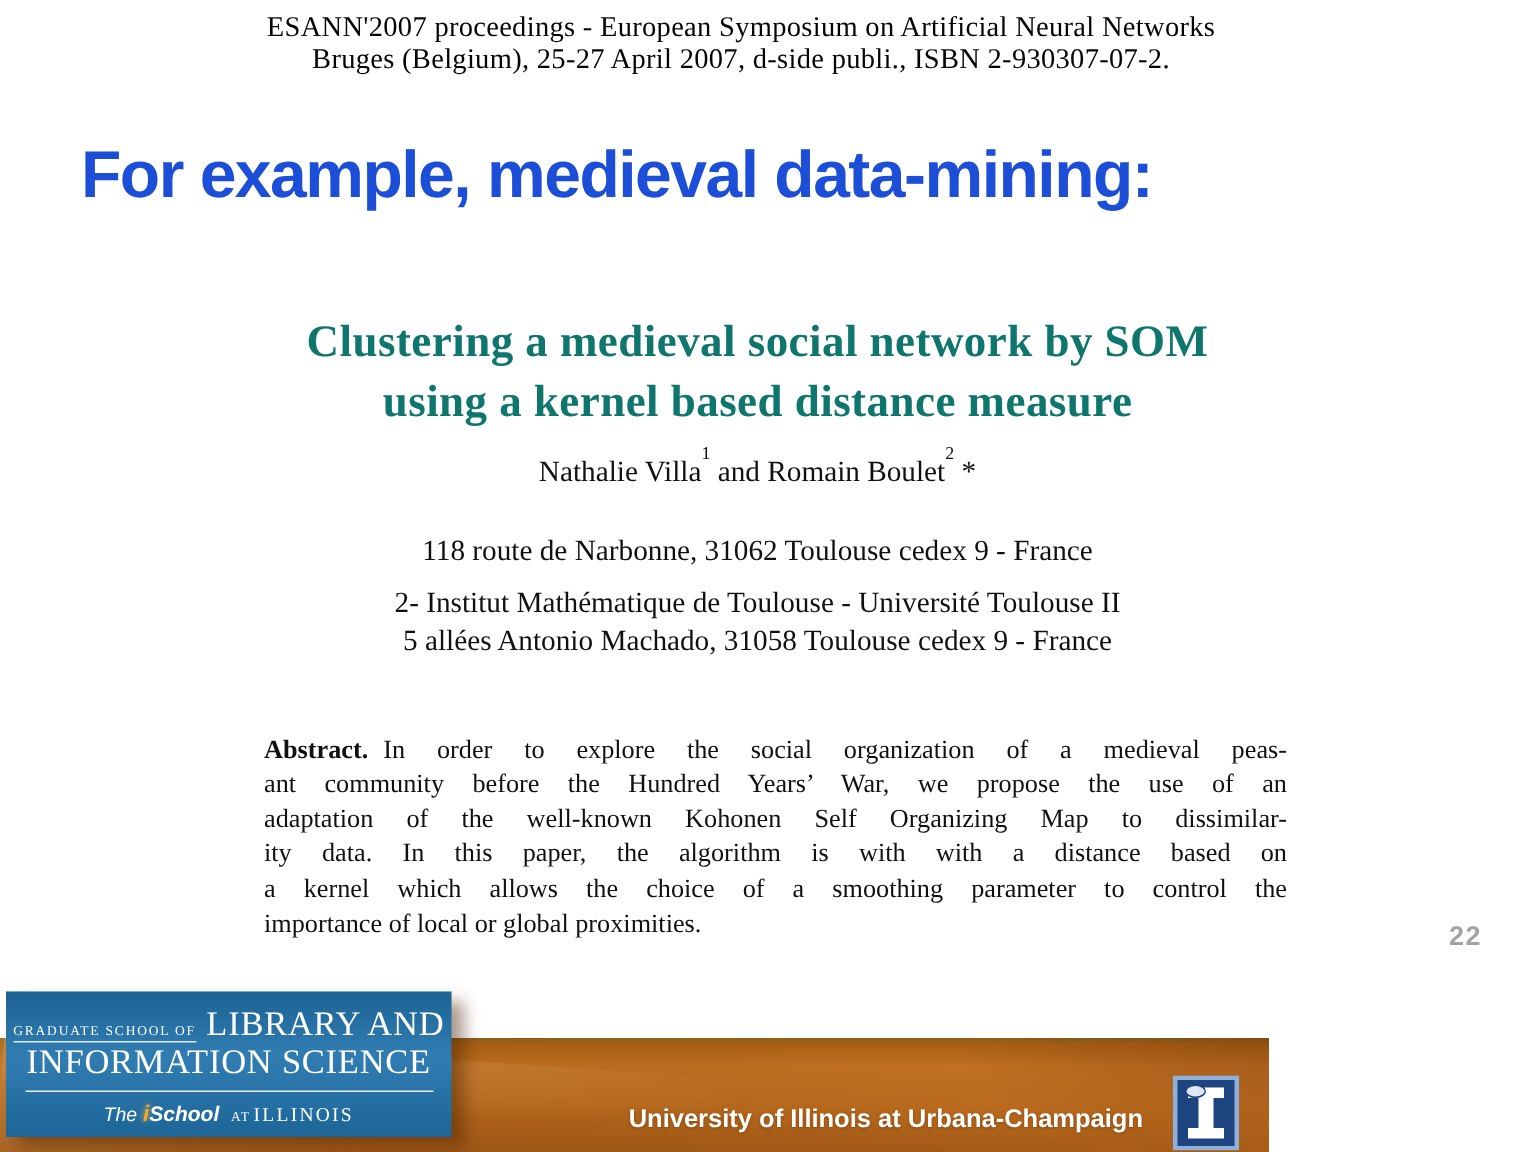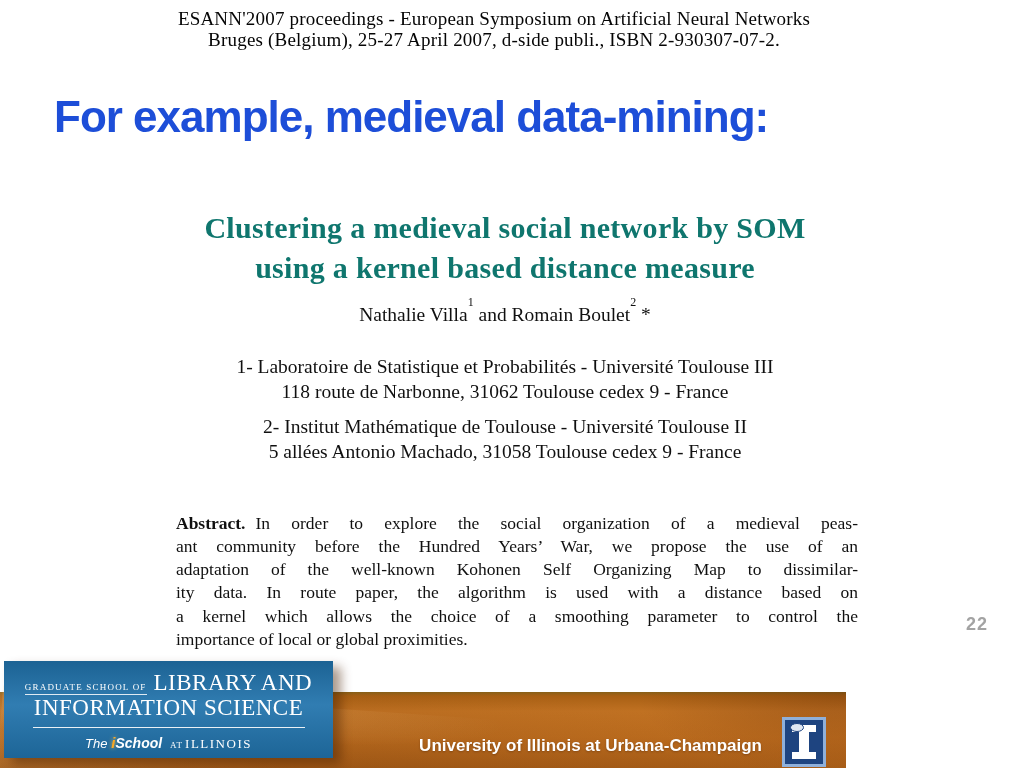--- a/index.html
+++ b/index.html
@@ -43,21 +43,21 @@
             linear-gradient(100deg, rgba(255,214,150,.16) 2%, rgba(255,214,150,0) 34%),
             linear-gradient(180deg,#876018 0px,#a96014 4px,#c07122 20%,#bc6c1e 48%,#ab5f18 76%,#9a5414 100%);}
   .swirl{position:absolute;left:0;top:14px;width:70%;height:70px;pointer-events:none;
          background:radial-gradient(ellipse 620px 54px at 12% 10%, rgba(255,220,165,.22), rgba(255,220,165,0) 70%);
          transform:rotate(4deg);}
   .campus{position:absolute;right:84px;top:44px;color:#fff;font-weight:bold;font-size:17px;
           text-shadow:0 1px 2px rgba(60,25,0,.35);}
   .block-i{position:absolute;right:20px;top:25px;width:44px;height:50px;display:block;}
 
   
-  .gslis{position:absolute;left:4px;top:661px;width:329px;height:97px;z-index:2;
+  .gslis{position:absolute;left:4px;top:661px;width:297px;height:97px;z-index:2;
          box-sizing:border-box;padding:9px 10px 0;color:#fff;text-align:center;
          background-color:var(--gslis-blue,#2173ac);
          background-image:linear-gradient(180deg, rgba(0,0,0,.14), rgba(255,255,255,.07) 45%, rgba(0,0,0,.12));
          box-shadow:8px 6px 10px rgba(70,30,0,.45);}
   .g-line1{display:flex;align-items:baseline;justify-content:center;gap:7px;white-space:nowrap;}
   .g-small{font-family:"Liberation Serif",serif;font-size:9px;letter-spacing:1.2px;
            border-bottom:1px solid rgba(255,255,255,.85);padding-bottom:2px;}
   .g-big{font-family:"Liberation Serif",serif;font-size:23px;letter-spacing:.5px;line-height:25px;}
   .g-rule{border:0;border-top:1px solid rgba(255,255,255,.9);width:272px;margin:7px auto 6px;}
   .ischool{font-size:14px;white-space:nowrap;}
@@ -82,30 +82,29 @@
 
   <div class="paper">
     <div class="p-title">
       <div>Clustering a medieval social network by SOM</div>
       <div>using a kernel based distance measure</div>
     </div>
     <div class="p-authors">
       <span>Nathalie Villa</span><sup>1</sup><span> and </span><span>Romain Boulet</span><sup>2</sup><span> *</span>
     </div>
     <div class="p-affil">
-      <div>1- Laboratoire de Statistique et Probabilités - Université Toulouse III</div>
       <div>118 route de Narbonne, 31062 Toulouse cedex 9 - France</div>
       <div class="affil-block2">2- Institut Mathématique de Toulouse - Université Toulouse II</div>
       <div>5 allées Antonio Machado, 31058 Toulouse cedex 9 - France</div>
     </div>
     <div class="p-abstract">
       <div class="jl"><span class="abs-label">Abstract.</span><span>In order to explore the social organization of a medieval peas-</span></div>
       <div class="jl">ant community before the Hundred Years’ War, we propose the use of an</div>
       <div class="jl">adaptation of the well-known Kohonen Self Organizing Map to dissimilar-</div>
-      <div class="jl">ity data.  In route paper, the algorithm is used with a distance based on</div>
+      <div class="jl">ity data.  In this paper, the algorithm is with with a distance based on</div>
       <div class="jl">a kernel which allows the choice of a smoothing parameter to control the</div>
       <div class="jl-last">importance of local or global proximities.</div>
     </div>
   </div>
 
   <div class="page-num">22</div>
 
   <div class="footer">
     <div class="swirl"></div>
     <div class="campus">University of Illinois at Urbana-Champaign</div>

